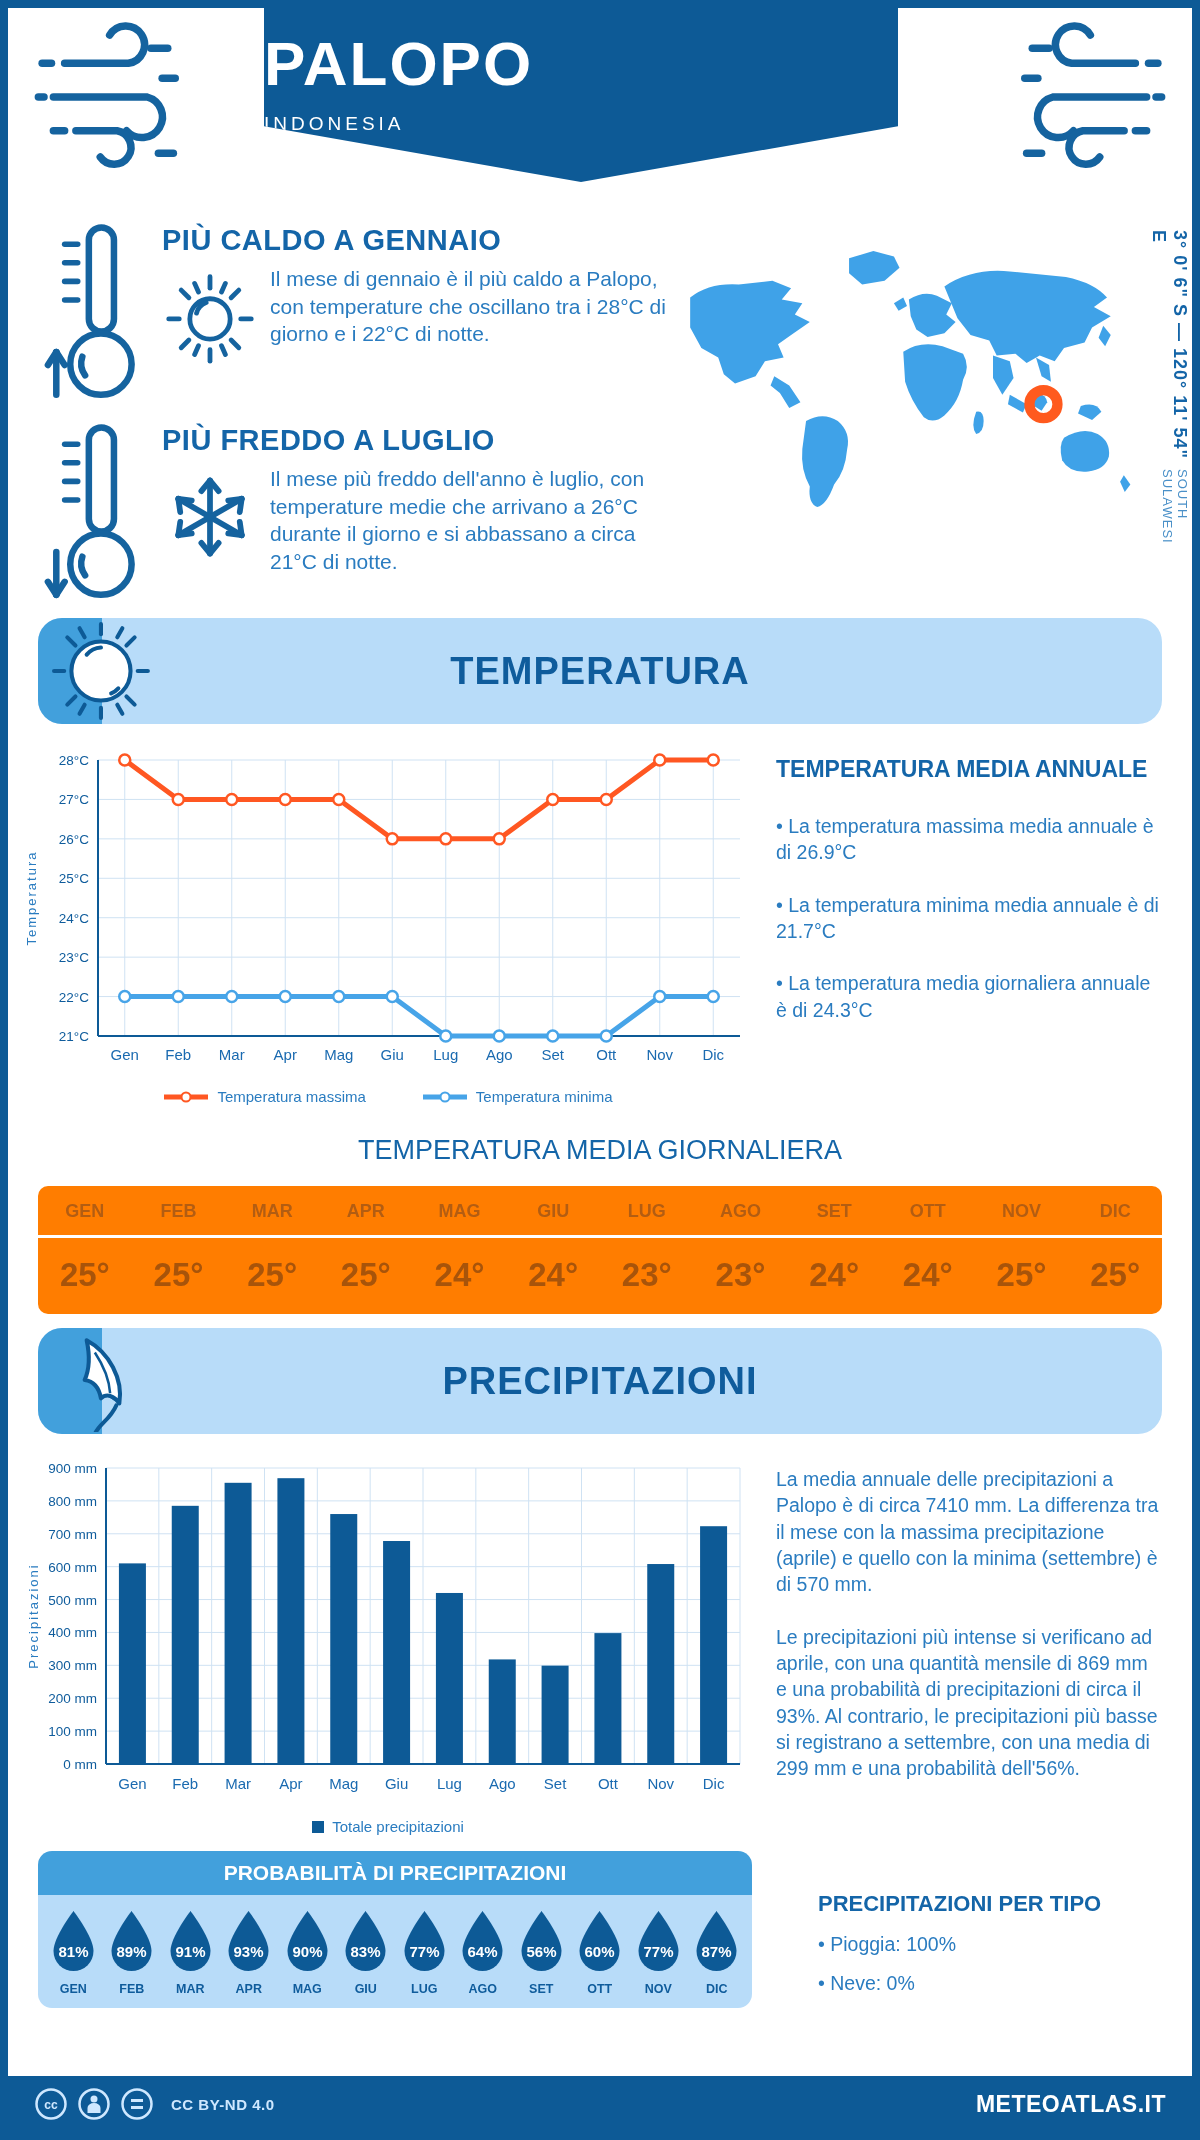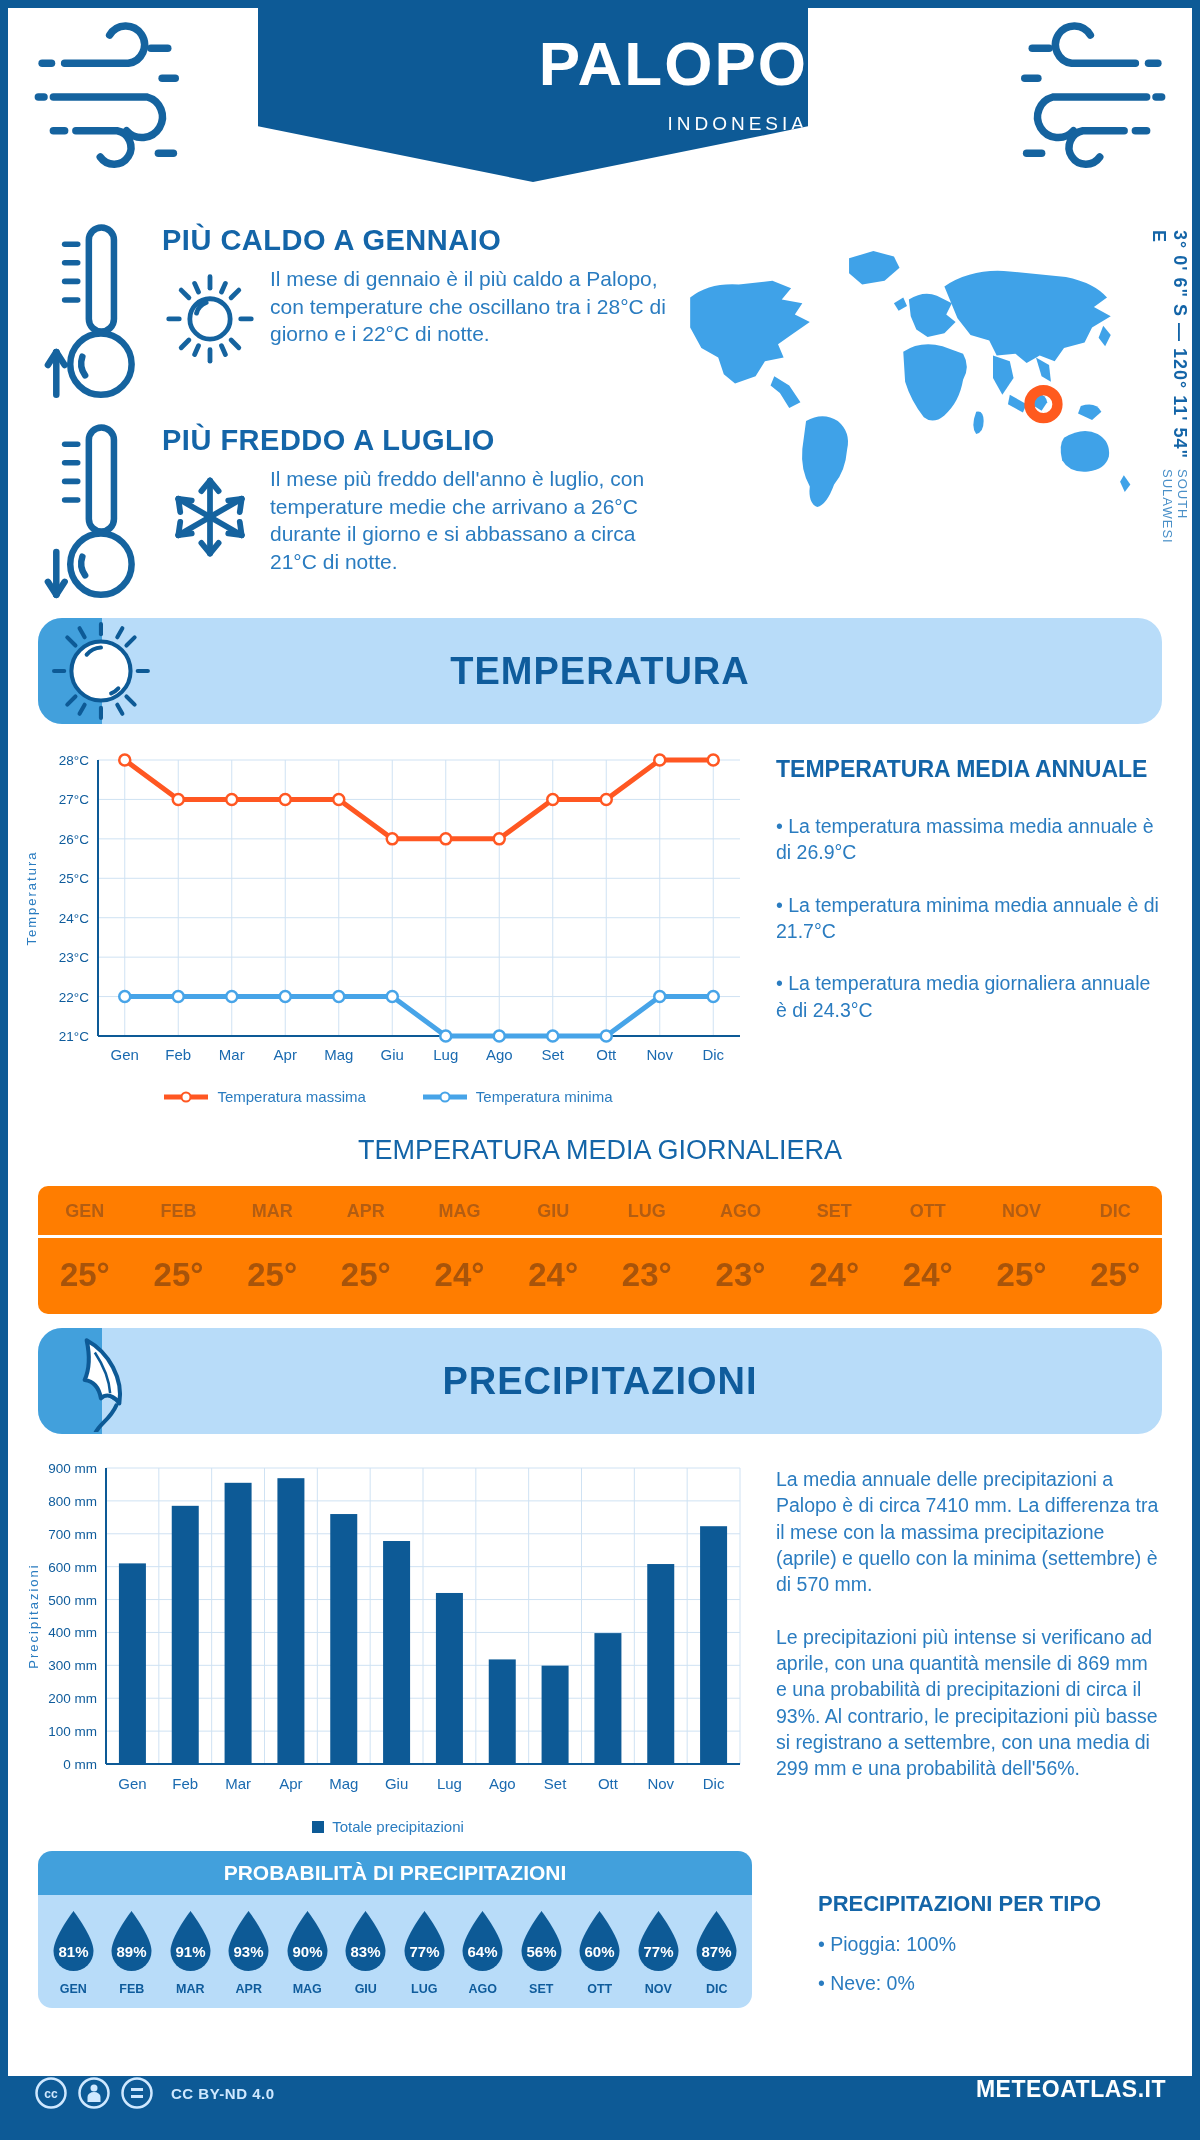--- a/index.html
+++ b/index.html
@@ -1,22 +1,22 @@
 <!DOCTYPE html>
 <html><head>
 <meta charset="utf-8">
 <style>
   html,body{margin:0;padding:0;background:#e8eef3;}
   .page{position:relative;width:1200px;height:2140px;margin:0 auto;background:#fff;
         border:8px solid #0d5a96;box-sizing:border-box;overflow:hidden;
         font-family:"Liberation Sans",sans-serif;}
   
   .header{position:relative;height:192px;}
-  .head-banner{position:absolute;left:250px;top:0;width:550px;height:174px;background:#0d5a96;
-               clip-path:polygon(0 0,100% 0,100% 68%,50% 100%,0 68%);text-align:right;color:#fff;}
+  .head-banner{position:absolute;left:256px;top:0;width:634px;height:174px;background:#0d5a96;
+               clip-path:polygon(0 0,100% 0,100% 68%,50% 100%,0 68%);text-align:left;color:#fff;}
   .head-title{margin:0;padding-top:20px;font-size:62px;font-weight:700;letter-spacing:2px;}
   .head-sub{margin:0;padding-top:14px;font-size:19px;letter-spacing:4px;font-weight:400;}
   .wind{position:absolute;top:14px;width:215px;height:150px;}
   .wind.left{left:26px;}
   .wind.right{right:26px;transform:scaleX(-1);}
   
   .top{display:flex;padding:6px 0 0 36px;height:404px;box-sizing:border-box;}
   .facts{width:620px;}
   .fact{display:flex;margin-top:14px;}
   .thermo{width:112px;height:186px;flex:none;}
@@ -55,21 +55,21 @@
   .prob-panel{width:714px;border-radius:14px;overflow:hidden;flex:none;}
   .prob-head{margin:0;background:#42a0dc;color:#fff;text-align:center;font-size:21px;font-weight:700;padding:10px 0;}
   .prob-body{background:#b8dcf9;display:grid;grid-template-columns:repeat(12,1fr);padding:14px 6px 12px;}
   .drop-cell{text-align:center;}
   .drop-label{margin-top:5px;font-size:12.5px;font-weight:700;color:#0f5c9c;}
   .types{margin-left:66px;padding-top:40px;}
   .types-title{margin:0 0 12px;font-size:22px;font-weight:700;color:#1465a8;}
   .types .bullet{margin:0 0 8px;line-height:1.6;}
   
   .footer{position:absolute;left:0;right:0;bottom:0;height:56px;background:#0d5a96;
-          display:flex;align-items:flex-start;justify-content:space-between;padding:0 26px;}
+          display:flex;align-items:center;justify-content:space-between;padding:0 26px;}
   .cc-group{display:flex;align-items:center;gap:9px;}
   .license{color:#cfe8ff;font-weight:700;font-size:15px;letter-spacing:0.5px;margin-left:8px;}
   .brand{color:#fff;font-weight:700;font-size:23px;letter-spacing:0.5px;}
   svg text{font-family:"Liberation Sans",sans-serif;}
 </style>
 </head>
 <body>
 
 <div class="page">
 

